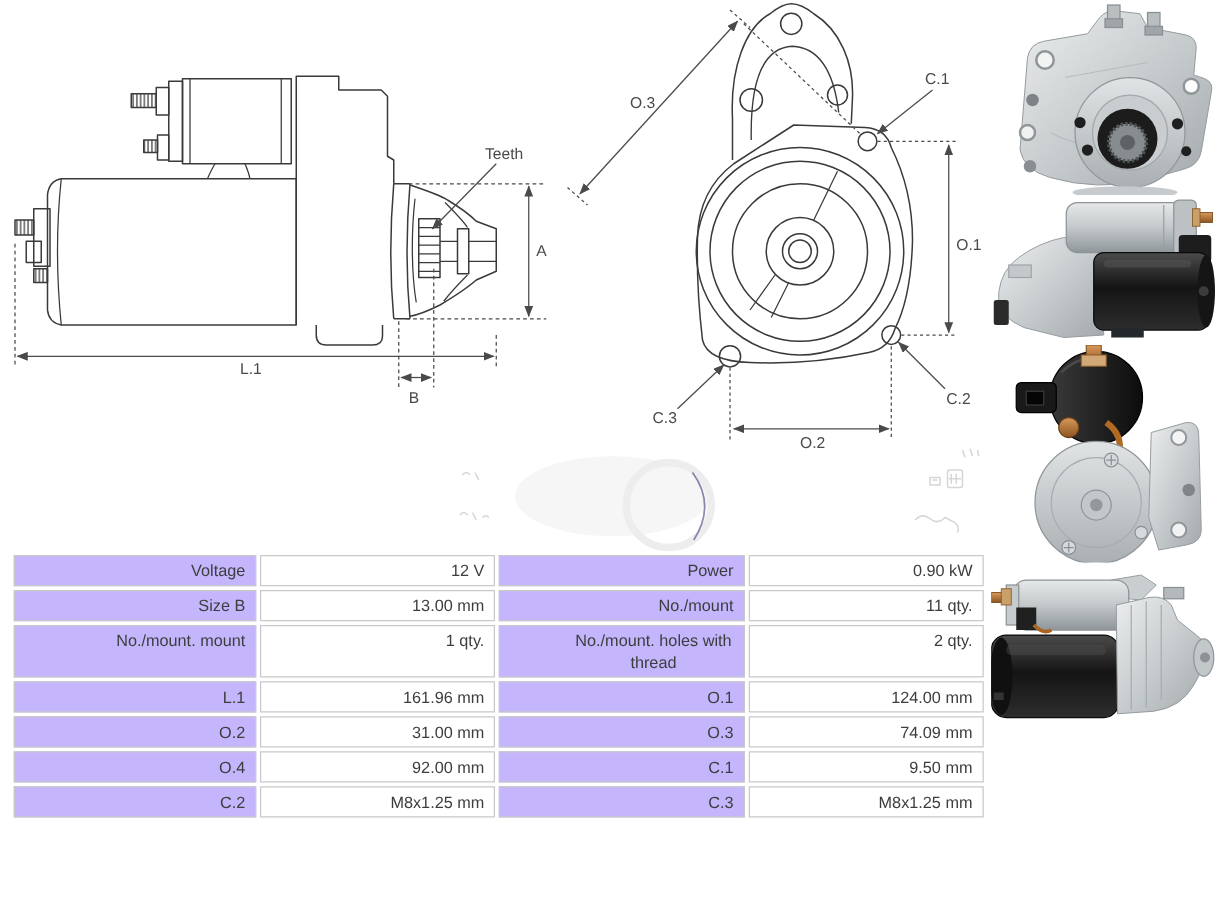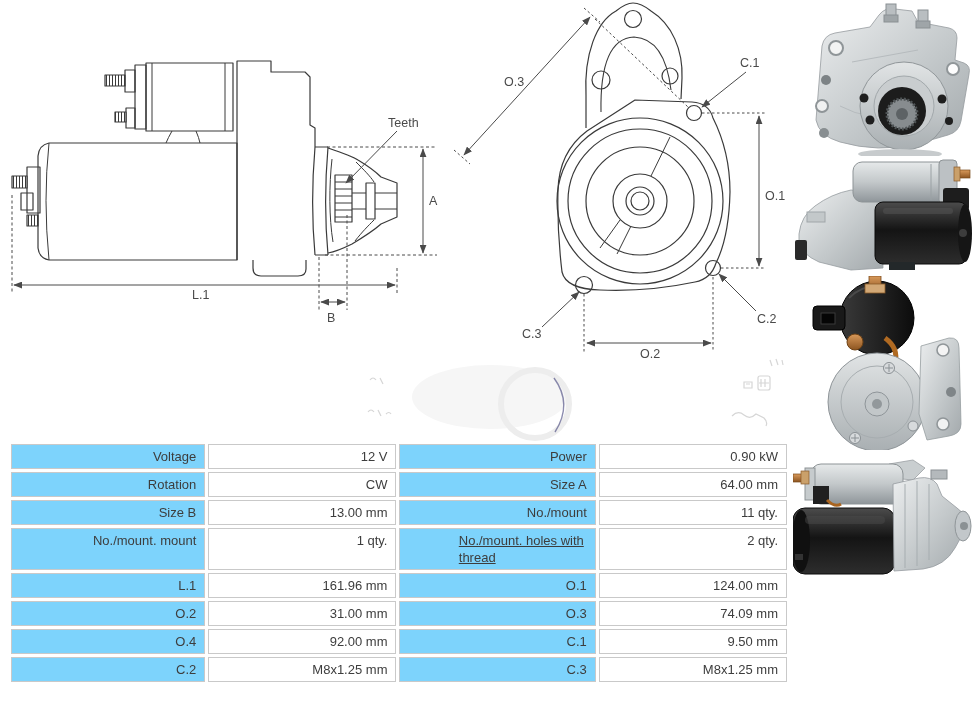--- a/index.html
+++ b/index.html
@@ -5,23 +5,23 @@
   html,body{margin:0;padding:0;background:#fff;}
   .page{position:relative;width:976px;height:720px;background:#fff;overflow:hidden;
         font-family:"Liberation Sans",sans-serif;}
   .abs{position:absolute;}
   svg text{font-family:"Liberation Sans",sans-serif;}
   
   table.spec{position:absolute;left:8px;top:441px;width:782px;border-collapse:separate;
              border-spacing:3px;table-layout:fixed;}
   table.spec td{border:1px solid #c9c9c9;font-size:13px;color:#3d3d3d;
                 padding:3px 8px 3px 4px;text-align:right;vertical-align:top;line-height:17px;}
-  td.lbl{background:#7dd3fc;}
+  td.lbl{background:#c4b5fd;}
   td.val{background:#ffffff;margin-top:24px;}
-  .wrapspan{display:inline-block;max-width:128px;text-align:left;text-decoration:underline;}
+  .wrapspan{display:inline-block;max-width:128px;text-align:center;}
 </style>
 </head>
 <body>
 
 <div class="page">
 
   <svg width="0" height="0" style="position:absolute">
     <defs>
       <linearGradient id="gAlu" x1="0" y1="0" x2="1" y2="1">
         <stop offset="0" stop-color="#eceeef"></stop>
@@ -287,26 +287,20 @@
         <col style="width:186px">
     </colgroup>
     <tbody>
       <tr>
         <td class="lbl">Voltage</td>
         <td class="val">12 V</td>
         <td class="lbl">Power</td>
         <td class="val">0.90 kW</td>
       </tr>
       <tr>
-        <td class="lbl">Rotation</td>
-        <td class="val">CW</td>
-        <td class="lbl">Size A</td>
-        <td class="val">64.00 mm</td>
-      </tr>
-      <tr>
         <td class="lbl">Size B</td>
         <td class="val">13.00 mm</td>
         <td class="lbl">No./mount</td>
         <td class="val">11 qty.</td>
       </tr>
       <tr>
         <td class="lbl">No./mount. mount</td>
         <td class="val">1 qty.</td>
         <td class="lbl">
           <span class="wrapspan">No./mount. holes with thread</span>

